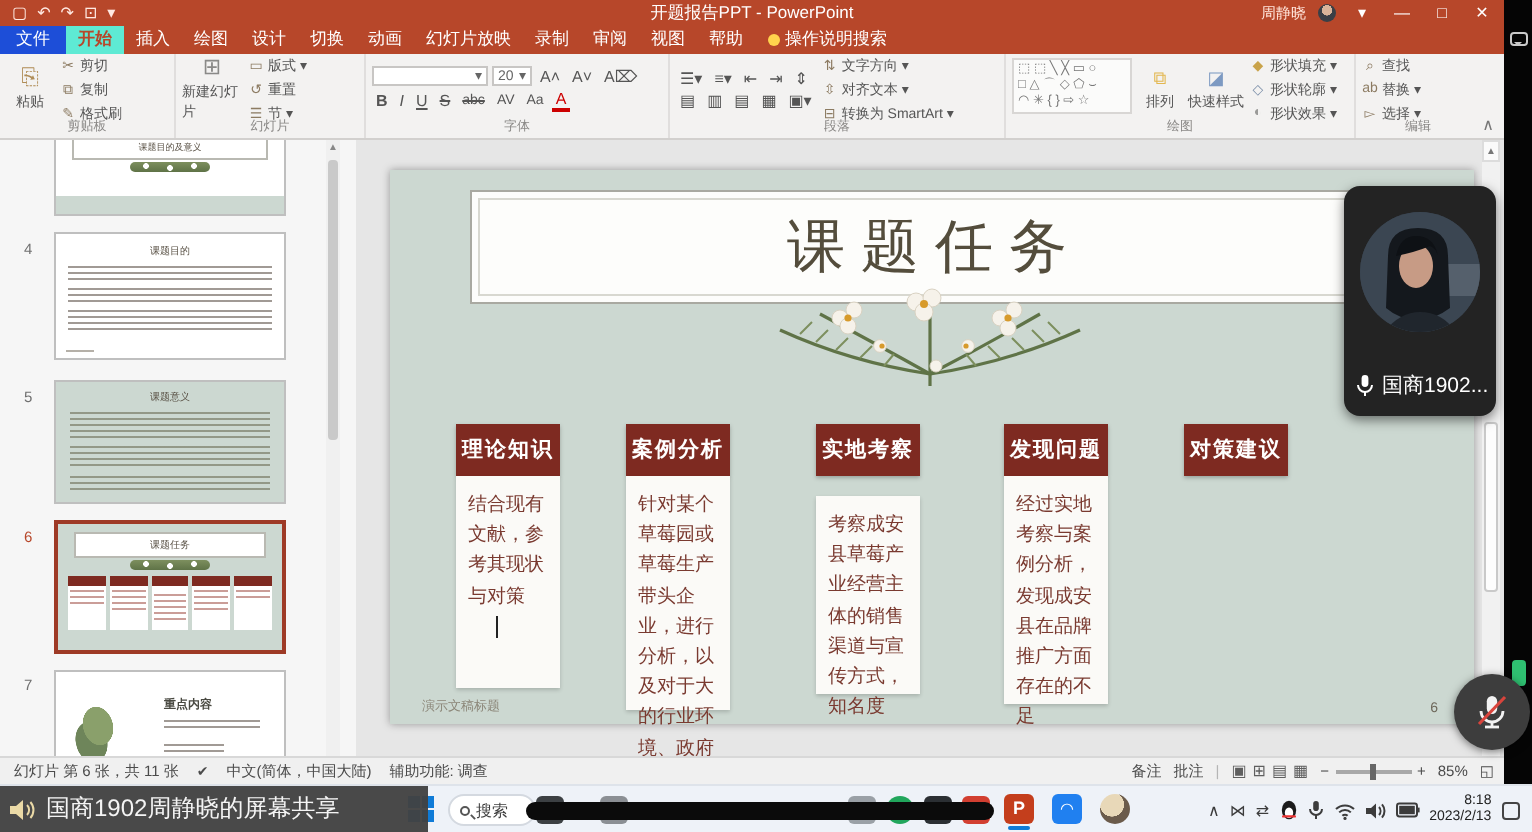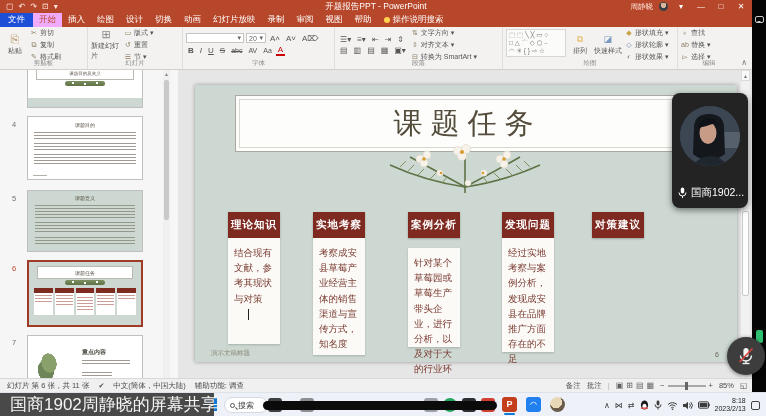--- a/index.html
+++ b/index.html
@@ -11,21 +11,21 @@
 .qat{display:flex;align-items:center;gap:5px;padding-left:6px;font-size:8px;color:#ffe9e2}
 .tb-title{position:absolute;left:0;right:0;text-align:center;font-size:8.5px;color:#ffffff;pointer-events:none}
 .tb-right{margin-left:auto;display:flex;align-items:center;gap:6px;padding-right:4px;z-index:2}
 .tb-user{font-size:7.5px;color:#ffe4da}
 .tb-avatar{width:9px;height:9px;border-radius:50%;background:radial-gradient(circle at 50% 35%,#d9b49a 0 35%,#3a3f46 36%)}
 .winbtn{font-size:8px;color:#fff;width:14px;text-align:center}
 
 .tabs{height:14px;background:#b7472a;display:flex;align-items:stretch;font-size:8.5px;color:#fff}
 .tab{padding:0 6px;display:flex;align-items:center}
 .tab.file{background:#1d4ed8;padding:0 8px}
-.tab.active{background:#f0abfc;color:#b7472a;font-weight:normal}
+.tab.active{background:#5eead4;color:#b7472a;font-weight:bold}
 .tellme{display:flex;align-items:center;gap:3px;padding:0 6px}
 .bulb{width:6px;height:6px;border-radius:50%;background:#ffd34d;display:inline-block}
 
 .ribbon{position:relative;height:43px;background:#f3f2f1;border-bottom:1px solid #d2d0ce;display:flex;font-size:7px;color:#444}
 .rgroup{position:relative;border-right:1px solid #e0dedd;padding:2px 3px 9px 3px;display:flex;gap:3px}
 .glabel{position:absolute;left:0;right:0;bottom:1px;text-align:center;font-size:6.5px;color:#8a8886}
 .bigbtn{display:flex;flex-direction:column;align-items:center;justify-content:center;width:24px;gap:1px;color:#555}
 .bigbtn .bic{font-size:11px;line-height:11px;color:#b08d57}
 .smallcol{display:flex;flex-direction:column;justify-content:center;gap:2px}
 .sbtn{display:flex;align-items:center;gap:2px;white-space:nowrap;color:#555}
@@ -95,21 +95,21 @@
 .redact{position:absolute;left:263px;top:8px;width:234px;height:9px;background:#0b0b0b;border-radius:5px;z-index:3}
 .pptic{position:absolute;left:502px;top:4px;width:15px;height:15px;border-radius:3px;background:#c43e1c;color:#fff;font-size:9px;font-weight:bold;text-align:center;line-height:15px}
 .pptic:after{content:"";position:absolute;left:2px;bottom:-3px;width:11px;height:2px;background:#0f7bd7;border-radius:1px}
 .blueic{position:absolute;left:526px;top:4px;width:15px;height:15px;border-radius:3px;background:#2080f0;color:#fff;font-size:8px;text-align:center;line-height:15px}
 .roundic{position:absolute;left:550px;top:4px;width:15px;height:15px;border-radius:50%;background:radial-gradient(circle at 40% 35%,#e8d8b8 0 45%,#6b5b4b 46%)}
 .tray{position:absolute;left:604px;top:0;height:24px;display:flex;align-items:center;gap:5px;font-size:8px;color:#3c3c3c}
 .clock{text-align:right;font-size:7px;line-height:1.2;color:#222}
 .notif{width:9px;height:9px;border:1px solid #444;border-radius:2px}
 
 .sharebanner{position:absolute;left:0;top:393px;width:214px;height:23px;background:rgba(66,66,66,.96);display:flex;align-items:center;gap:5px;padding-left:5px;z-index:40}
-.sharebanner span{font-size:17px;color:#f4f4f4;white-space:nowrap}
+.sharebanner span{font-size:12px;color:#f4f4f4;white-space:nowrap}
 
 .webcam{position:absolute;left:672px;top:93px;width:76px;height:115px;background:#232323;border-radius:8px;box-shadow:0 2px 6px rgba(0,0,0,.5);z-index:30}
 .camavatar{position:absolute;left:8px;top:13px;width:60px;height:60px;border-radius:50%;overflow:hidden;background:#37404b}
 .camrow{position:absolute;left:6px;bottom:8px;display:flex;align-items:center;gap:4px;color:#fff;font-size:10.5px;white-space:nowrap}
 
 .micfab{position:absolute;left:727px;top:337px;width:38px;height:38px;border-radius:50%;background:#3d3d3d;z-index:50;display:flex;align-items:center;justify-content:center;box-shadow:0 1px 4px rgba(0,0,0,.5)}
 
 .ms-titlebox{margin:4px auto 0;width:86%;height:13px;background:#fff;border:1px solid #b9b9b2;display:flex;align-items:center;justify-content:center;font-size:5px;color:#5a5246}
 .ms-floral{margin:1px auto;width:40px;height:5px;background:radial-gradient(circle 2px at 8px 2px,#fff 0 1.4px,transparent 1.5px),radial-gradient(circle 2px at 20px 3px,#fff 0 1.4px,transparent 1.5px),radial-gradient(circle 2px at 32px 2px,#fff 0 1.4px,transparent 1.5px),linear-gradient(#7d8f5e,#5f7347);border-radius:3px}
 .ms-cards{display:flex;gap:2px;padding:2px 5px}
@@ -414,26 +414,26 @@
                 <circle cx="103" cy="30" r="1.3"></circle>
             </g>
           </svg>
 
           <div class="cards">
             <div class="card">
               <div class="ch">理论知识</div>
               <div class="cb"><span>结合现有文献，参考其现状与对策</span><span class="cursor"></span></div>
             </div>
             <div class="card">
+              <div class="ch">案例分析</div>
+              <div class="cb">针对某个草莓园或草莓生产带头企业，进行分析，以及对于大的行业环境、政府支持力度进行分析</div>
+            </div>
+            <div class="card">
               <div class="ch">实地考察</div>
               <div class="cb">考察成安县草莓产业经营主体的销售渠道与宣传方式，知名度</div>
-            </div>
-            <div class="card">
-              <div class="ch">案例分析</div>
-              <div class="cb">针对某个草莓园或草莓生产带头企业，进行分析，以及对于大的行业环境、政府支持力度进行分析</div>
             </div>
             <div class="card">
               <div class="ch">发现问题</div>
               <div class="cb">经过实地考察与案例分析，发现成安县在品牌推广方面存在的不足</div>
             </div>
             <div class="card">
               <div class="ch">对策建议</div>
             </div>
           </div>
 

